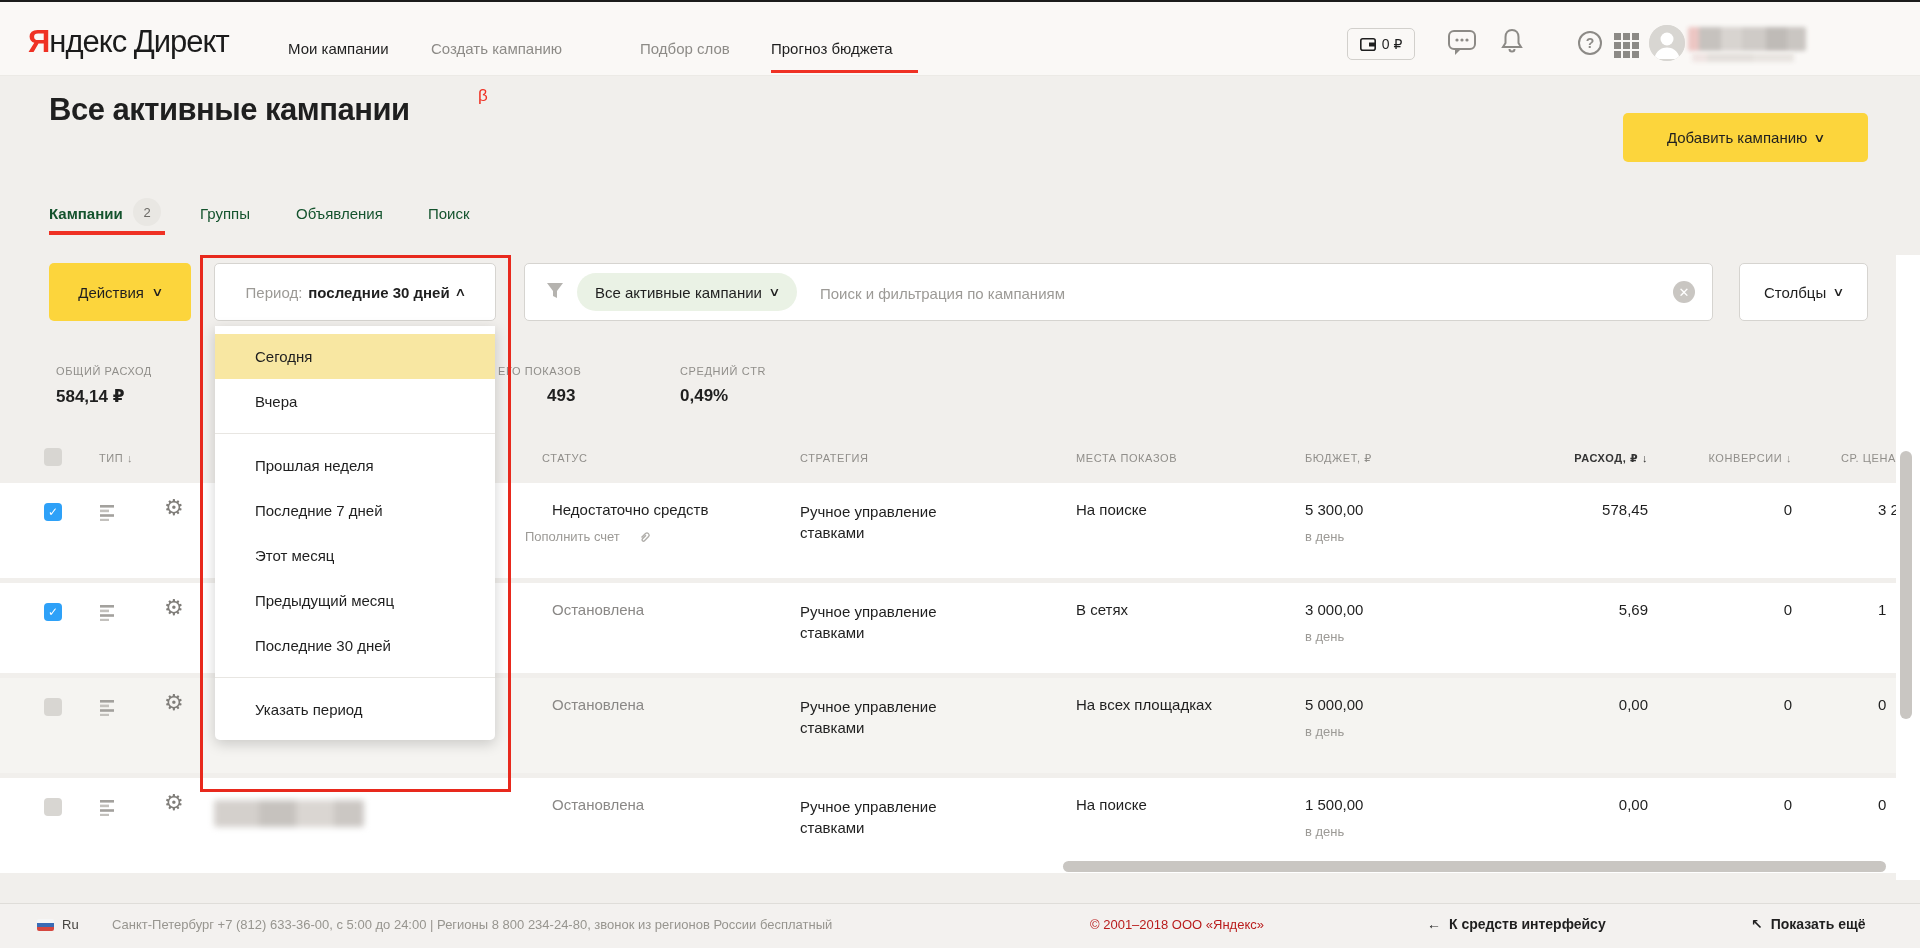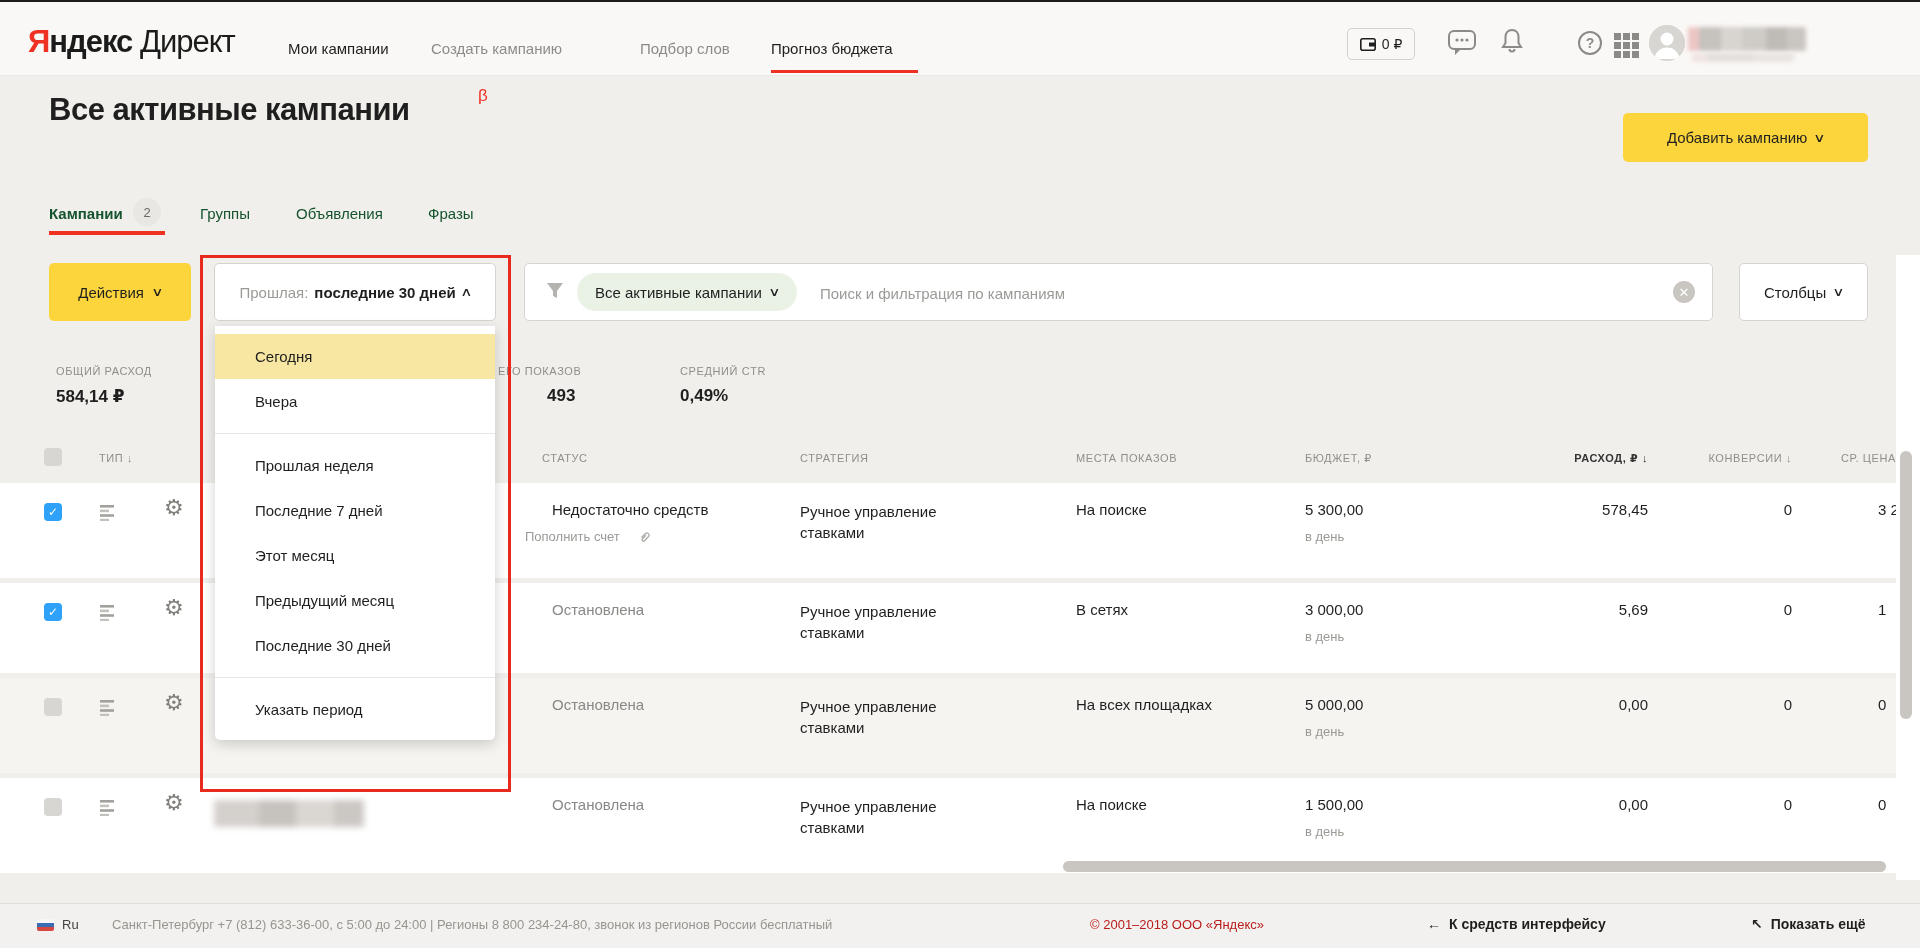--- a/index.html
+++ b/index.html
@@ -4,21 +4,21 @@
 <style>
   html,body{margin:0;padding:0;background:#e9e7e4;}
   #canvas{position:relative;width:1920px;height:948px;overflow:hidden;
     background:#f1efec;font-family:"Liberation Sans","DejaVu Sans",sans-serif;color:#1f1f1f;}
   .abs{position:absolute;}
   
   .topline{left:0;top:0;width:1920px;height:2px;background:#1c1c1c;}
   .topbar{left:0;top:2px;width:1920px;height:73px;background:#faf8f6;border-bottom:1px solid #eceae6;}
   .logo{left:28px;top:24px;font-size:31px;letter-spacing:-1px;cursor:pointer;}
   .logo .red{color:#ef3124;font-weight:bold;}
-  .logo .b{font-weight:bold;color:#1b1b1b;}
+  .logo .b{font-weight:normal;color:#1b1b1b;}
   .logo .thin{font-weight:400;color:#1b1b1b;}
   .nav-item{top:40px;font-size:15px;cursor:pointer;white-space:nowrap;}
   .nav-0{left:288px;color:#1f1f1f;}
   .nav-1{left:431px;color:#8d8b87;}
   .nav-2{left:640px;color:#8d8b87;}
   .nav-3{left:771px;color:#1f1f1f;}
   .nav-underline{left:771px;top:70px;width:147px;height:3px;background:#ef3124;}
   .wallet{left:1347px;top:28px;width:66px;height:30px;border:1px solid #d2d0cc;border-radius:5px;
     display:flex;align-items:center;justify-content:center;gap:6px;font-size:14px;cursor:pointer;background:#faf8f6;}
   .hicon{top:30px;color:#8c8a86;cursor:pointer;}
@@ -206,30 +206,30 @@
 
   <div class="abs add-btn">
     <span>Добавить кампанию</span>
     <span class="chev">∨</span>
   </div>
 
   <div class="abs tab tab-0">Кампании</div>
   <div class="abs tab-badge">2</div>
   <div class="abs tab tab-1">Группы</div>
   <div class="abs tab tab-2">Объявления</div>
-  <div class="abs tab tab-3">Фразы</div>
+  <div class="abs tab tab-3">Поиск</div>
   <div class="abs tab-underline"></div>
 
   <div class="abs btn-yellow actions-btn">
     <span>Действия</span>
     <span class="chev">∨</span>
   </div>
 
   <div class="abs period-ctl">
-    <span class="lbl">Прошлая:</span>
+    <span class="lbl">Период:</span>
     <span class="val">последние 30 дней</span>
     <span class="chev">∧</span>
   </div>
 
   <div class="abs search-box"></div>
   <div class="abs funnel">
     <svg width="20" height="20" viewBox="0 0 20 20">
         <path d="M2 2 L18 2 L12 10 L12 17 L8 15 L8 10 Z" fill="#b5b3af"></path>
       </svg>
   </div>

